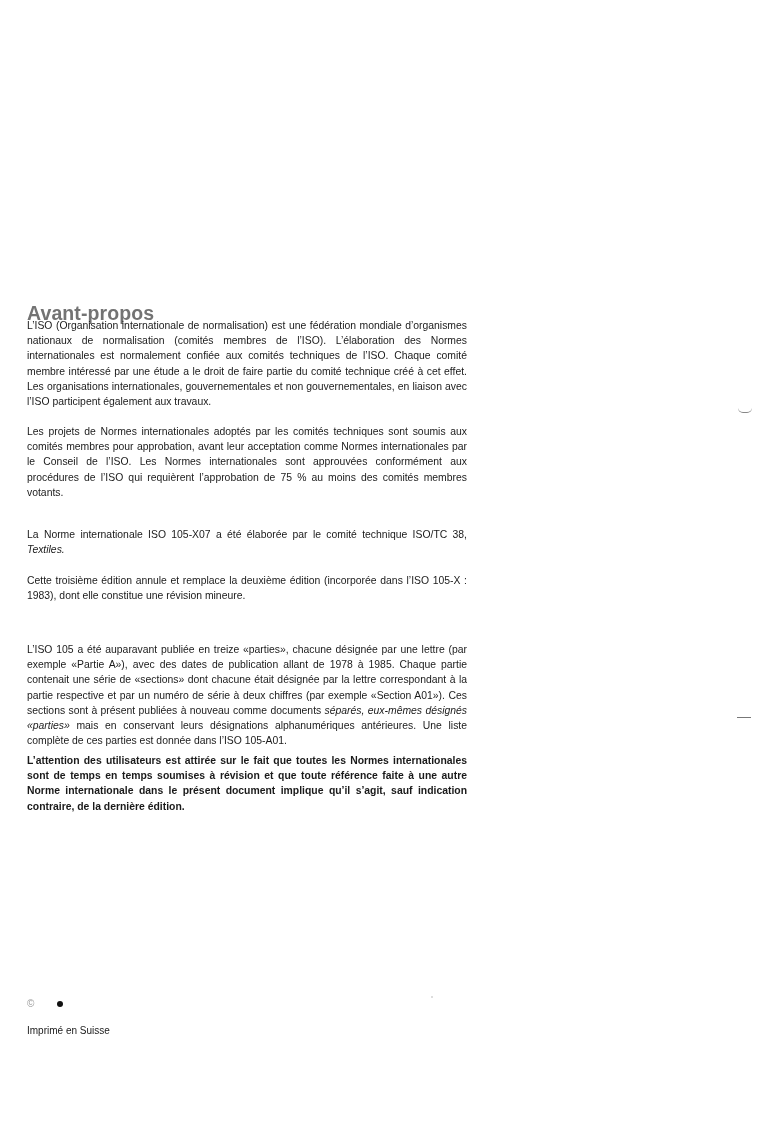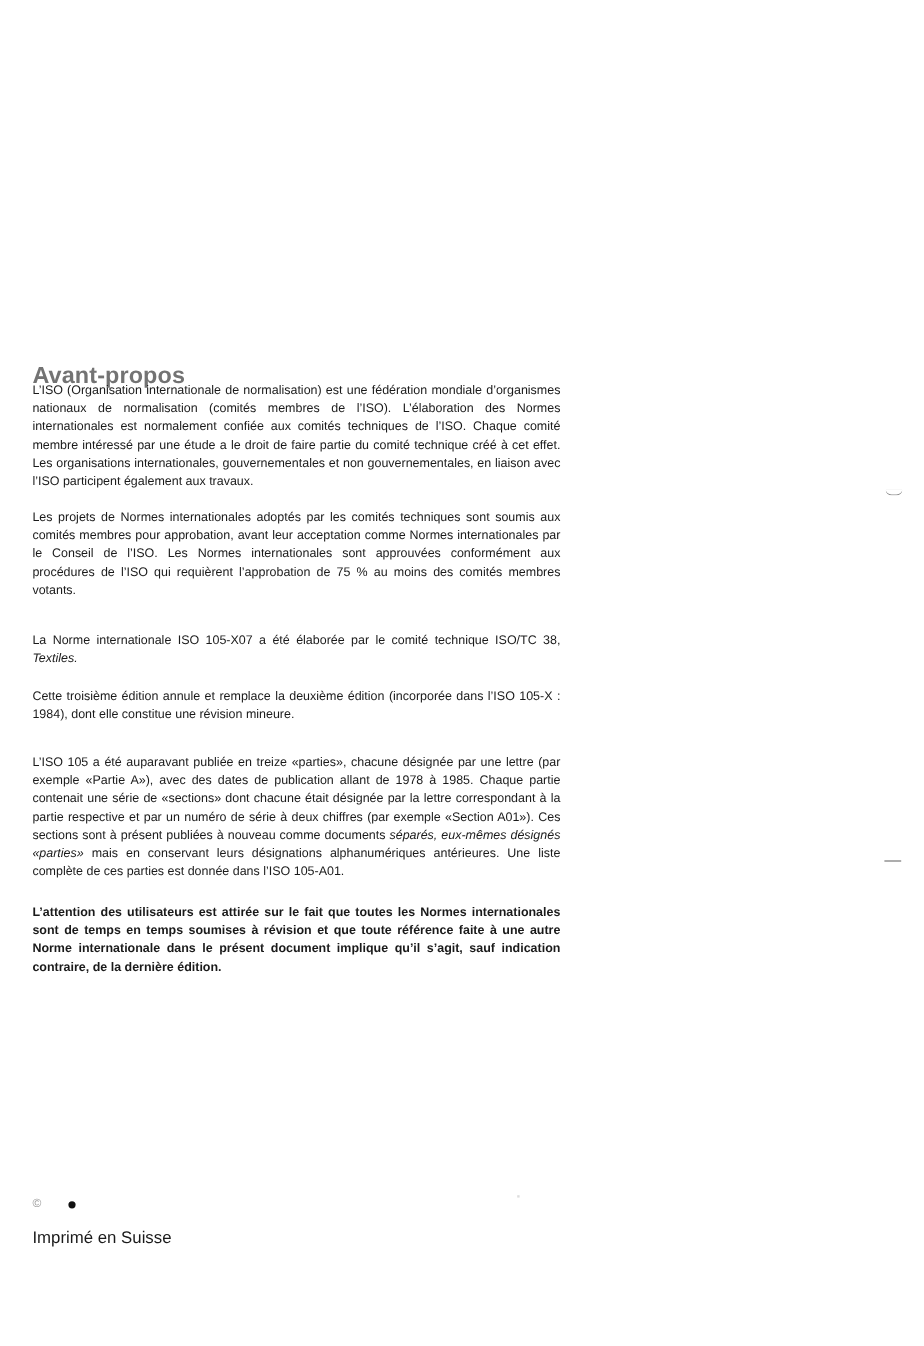--- a/index.html
+++ b/index.html
@@ -33,21 +33,21 @@
       line-height: 15.2px;
       text-align: justify;
       margin: 0;
       color: #1a1a1a;
     }
     .body-text .it { font-style: italic; }
     #p1 { top: 318px; }
     #p2 { top: 424px; }
     #p3 { top: 527px; }
     #p4 { top: 573px; }
-    #p5 { top: 628px; }
+    #p5 { top: 642px; }
     #p6 { top: 753px; font-weight: bold; }
 
     .footer-copyright {
       position: absolute;
       left: 27px;
       top: 997px;
       font-size: 10.4px;
       line-height: 14px;
       display: flex;
       align-items: center;
@@ -68,21 +68,21 @@
       width: 6px;
       height: 6px;
       border-radius: 50%;
       background: #111;
       margin-left: 10px;
     }
     .printed {
       position: absolute;
       left: 27px;
       top: 1024px;
-      font-size: 14px;
+      font-size: 10px;
       line-height: 14px;
       color: #1a1a1a;
     }
     .margin-mark {
       position: absolute;
       width: 14px;
       height: 4px;
       border-bottom: 1.5px solid #555;
       border-radius: 0 0 6px 6px;
       opacity: 0.7;
@@ -102,21 +102,21 @@
 <body>
 
 <h1 class="page-title">Avant-propos</h1>
 
 <p class="body-text" id="p1">L’ISO (Organisation internationale de normalisation) est une fédération mondiale d’organismes nationaux de normalisation (comités membres de l’ISO). L’élaboration des Normes internationales est normalement confiée aux comités techniques de l’ISO. Chaque comité membre intéressé par une étude a le droit de faire partie du comité technique créé à cet effet. Les organisations internationales, gouvernementales et non gouvernementales, en liaison avec l’ISO participent également aux travaux.</p>
 
 <p class="body-text" id="p2">Les projets de Normes internationales adoptés par les comités techniques sont soumis aux comités membres pour approbation, avant leur acceptation comme Normes internationales par le Conseil de l’ISO. Les Normes internationales sont approuvées conformément aux procédures de l’ISO qui requièrent l’approbation de 75 % au moins des comités membres votants.</p>
 
 <p class="body-text" id="p3"><span>La Norme internationale ISO 105-X07 a été élaborée par le comité technique ISO/TC 38, </span><span class="it">Textiles.</span></p>
 
-<p class="body-text" id="p4">Cette troisième édition annule et remplace la deuxième édition (incorporée dans l’ISO 105-X : 1984), dont elle constitue une révision mineure.</p>
+<p class="body-text" id="p4">Cette troisième édition annule et remplace la deuxième édition (incorporée dans l’ISO 105-X : 1983), dont elle constitue une révision mineure.</p>
 
 <p class="body-text" id="p5"><span>L’ISO 105 a été auparavant publiée en treize «parties», chacune désignée par une lettre (par exemple «Partie A»), avec des dates de publication allant de 1978 à 1985. Chaque partie contenait une série de «sections» dont chacune était désignée par la lettre correspondant à la partie respective et par un numéro de série à deux chiffres (par exemple «Section A01»). Ces sections sont à présent publiées à nouveau comme documents </span><span class="it">séparés, eux-mêmes désignés «parties»</span><span> mais en conservant leurs désignations alphanumériques antérieures. Une liste complète de ces parties est donnée dans l’ISO 105-A01.</span></p>
 
 <p class="body-text" id="p6">L’attention des utilisateurs est attirée sur le fait que toutes les Normes internationales sont de temps en temps soumises à révision et que toute référence faite à une autre Norme internationale dans le présent document implique qu’il s’agit, sauf indication contraire, de la dernière édition.</p>
 
 <div class="margin-mark" id="mark1"></div>
 <div class="margin-mark" id="mark2"></div>
 <div class="speck"></div>
 
 <div class="footer-copyright">

